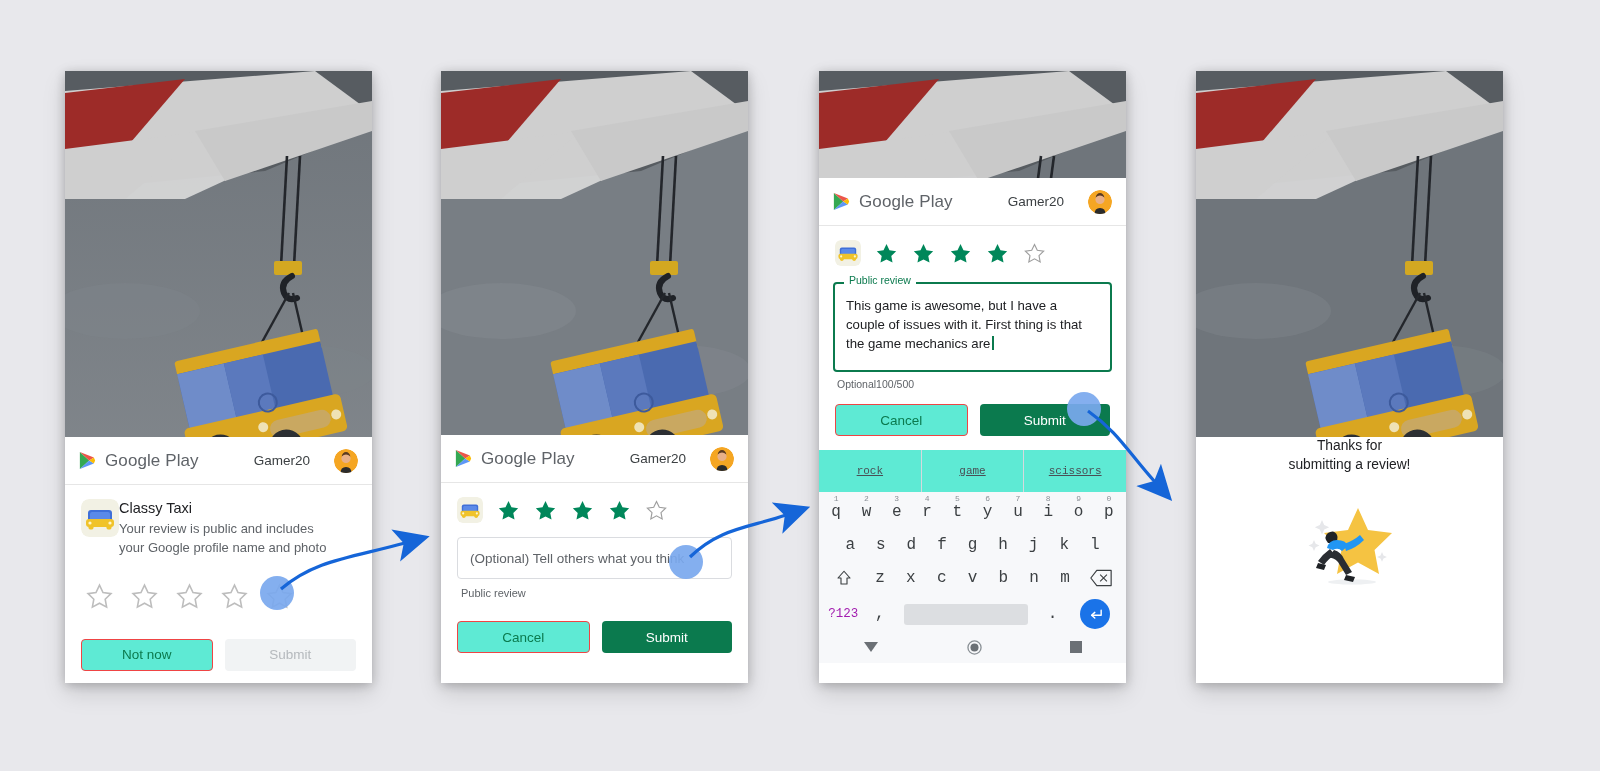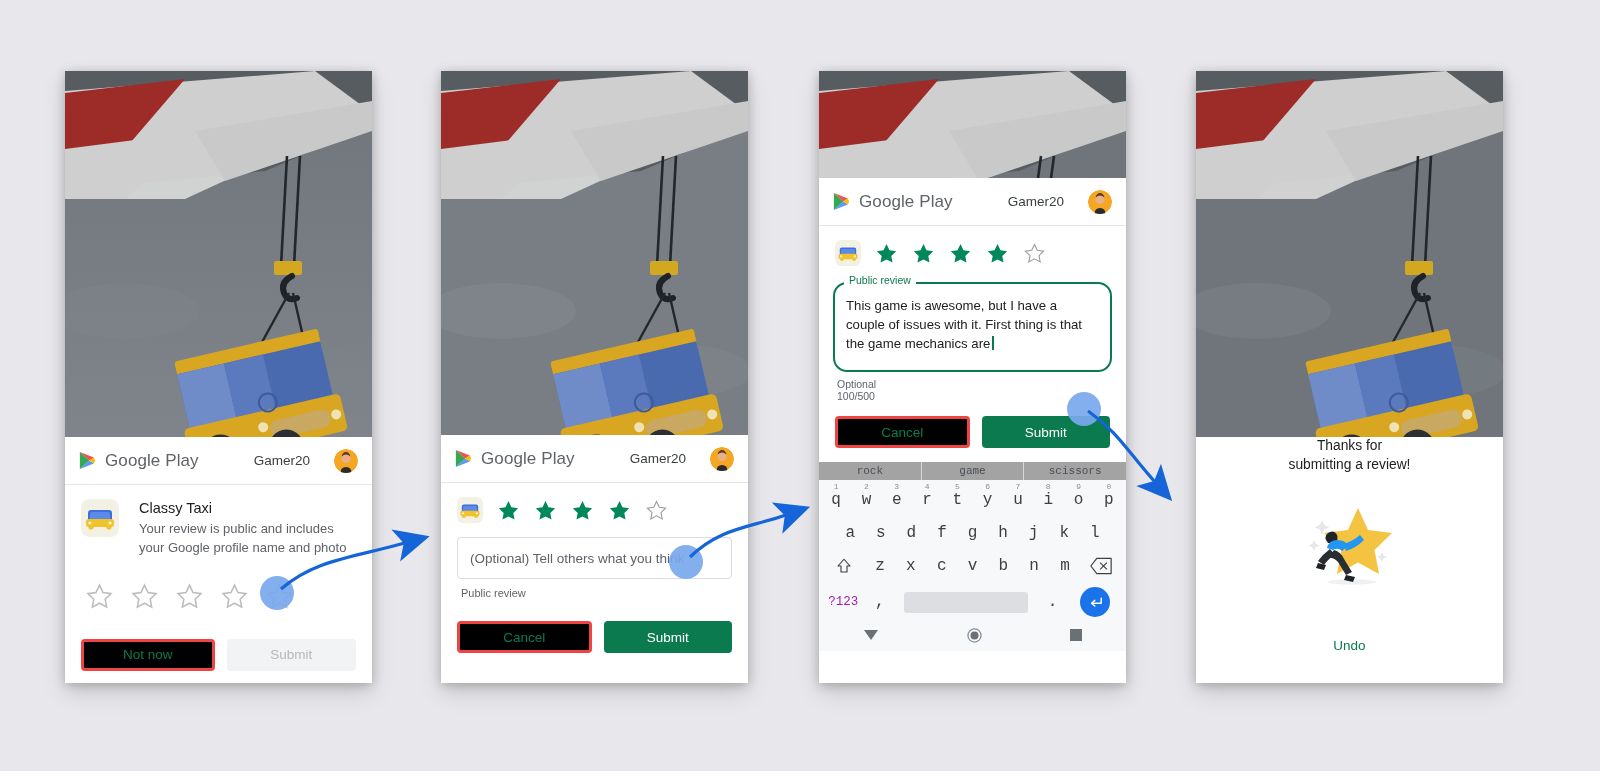--- a/index.html
+++ b/index.html
@@ -45,85 +45,84 @@
   .play-logo .tri{width:17px;height:19px;display:block;}
   .play-word{
     font-size:17px;color:#5f6368;letter-spacing:.1px;
     font-family:"Liberation Sans", sans-serif;
   }
   .hdr-right{margin-left:auto;display:flex;align-items:center;gap:24px;}
   .user-name{font-size:13.5px;color:#3c4043;}
   .avatar{width:24px;height:24px;border-radius:50%;overflow:hidden;display:block;}
 
   
-  .app-row{display:flex;gap:20px;padding:14px 16px 2px 16px;}
+  .app-row{display:flex;gap:0;padding:14px 16px 2px 16px;}
   .app-icon{width:38px;height:38px;border-radius:8px;flex:0 0 38px;overflow:hidden;}
   .app-name{font-size:14.5px;color:#202124;line-height:1.25;margin-bottom:3px;}
   .app-sub{font-size:13px;color:#5f6368;line-height:1.45;max-width:215px;}
 
   
   .stars-big{display:flex;gap:16px;padding:22px 20px 0 20px;}
   .stars-big svg{width:29px;height:29px;display:block;}
   .stars-row{display:flex;align-items:center;gap:14px;padding:14px 16px 0 16px;}
   .stars-row .mini-icon{width:26px;height:26px;border-radius:6px;overflow:hidden;flex:0 0 26px;}
   .stars-row svg.st{width:23px;height:23px;display:block;}
 
   
   .btn-row{display:flex;gap:12px;padding:0 16px;}
   .btn{
     flex:1;height:32px;border-radius:4px;
     display:flex;align-items:center;justify-content:center;
     font-size:13.5px;box-sizing:border-box;
   }
-  .btn-outline{border:3px solid #ef4444;background:#000000;color:#0b7a4e;}
+  .btn-outline{border:1px solid #ef4444;background:#5eead4;color:#0b7a4e;}
   .btn-disabled{background:#f1f3f4;color:#b5b9bd;border:1px solid transparent;}
   .btn-filled{background:#0b7a4e;color:#fff;}
 
   
   .tf-wrap{padding:14px 16px 0 16px;}
   .tf{
     border:1px solid #dadce0;border-radius:4px;
     height:42px;display:flex;align-items:center;
     padding:0 12px;box-sizing:border-box;
     font-size:13.5px;color:#5f6368;
   }
   .tf-help{font-size:11px;color:#5f6368;padding:8px 0 0 4px;}
 
   
   .ota{position:relative;margin:16px 14px 0 14px;}
   .ota-box{
-    border:2px solid #0b7a4e;border-radius:14px;
+    border:2px solid #0b7a4e;border-radius:4px;
     padding:12px 11px 10px 11px;
     min-height:64px;
   }
   .ota-legend{
     position:absolute;top:-8px;left:11px;
     background:#fff;padding:0 5px;
     font-size:10.5px;color:#0b7a4e;
   }
   .ota-text{
     font-size:13.2px;color:#202124;line-height:1.35;
     white-space:pre-wrap;
   }
   .caret{
     display:inline-block;width:1.5px;height:14px;
     background:#0b7a4e;vertical-align:-2px;margin-left:2px;
   }
   .ota-meta{
     display:flex;justify-content:flex-start;
     font-size:10.5px;color:#5f6368;
     padding:6px 18px 0 18px;
-    flex-direction:column;
   }
 
   
   .kb{background:#f7f8fa;padding-bottom:2px;}
   .kb-sugg{
-    display:flex;height:18px;background:#a3a3a3;
-    font-family:"Liberation Mono", monospace;font-size:11px;color:#4a4f55;
+    display:flex;height:42px;background:#5eead4;
+    font-family:"Liberation Mono", monospace;font-size:11px;color:#4a4f55;text-decoration:underline;
   }
   .kb-sugg div{
     flex:1;display:flex;align-items:center;justify-content:center;
   }
   .kb-sugg div+div{border-left:1px solid #d5d9dd;}
   .kb-rows{padding:4px 2px 0 2px;font-family:"Liberation Mono", monospace;}
   .kb-row{display:flex;justify-content:center;align-items:flex-start;height:33px;}
   .key{
     flex:1;display:flex;flex-direction:column;align-items:center;
     justify-content:flex-start;color:#3c4043;font-size:16px;
@@ -617,21 +616,20 @@
           <g>
             <path d="M28 47 q-5 -6 0 -10 q6 -4 9 2 q2 5 -3 8z" fill="#1f2226"></path>
             <path d="M27 52 q2 -8 10 -8 q9 0 11 6 l-6 5 q-4 -4 -9 -1z" fill="#2196f3"></path>
             <path d="M44 48 q9 -3 16 -9 l4 5 q-8 8 -18 11z" fill="#2196f3"></path>
             <path d="M34 54 q7 2 10 9 l8 13 -6 3 -8-13 q-5 -5 -10 -4z" fill="#2a2d32"></path>
             <path d="M30 53 q-7 5 -12 12 l6 4 q5 -7 11 -10z" fill="#2a2d32"></path>
             <path d="M18 67 l8 2 -2 5 -8-2z" fill="#1f2226"></path>
             <path d="M46 79 l9 2 -2 5 -9-2z" fill="#1f2226"></path>
           </g>
         </svg>
-        <div><span class="undo">Undo</span></div>
       </div>
     </div>
   </div>
 
   <svg class="arrows">
     <defs>
       <marker id="ah" markerWidth="11" markerHeight="11" refX="3" refY="5.2" orient="auto">
         <path d="M0,0 L11,5.2 L0,10.4 L2.6,5.2 Z" fill="#1565d8"></path>
       </marker>
     </defs>

